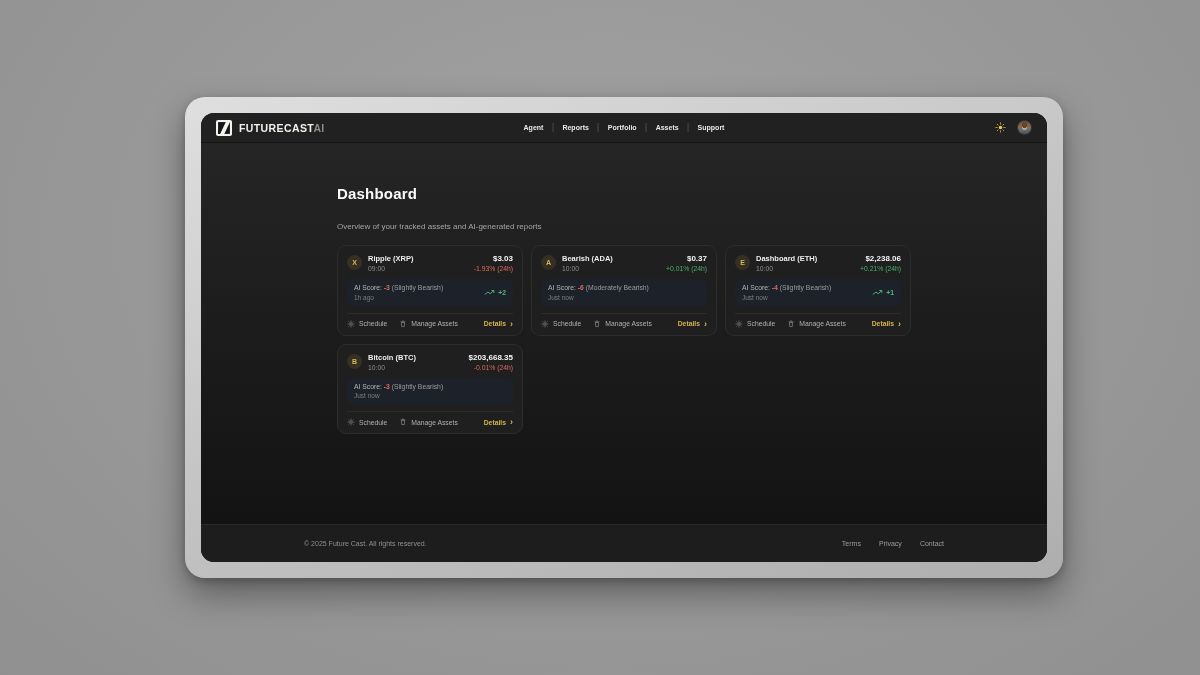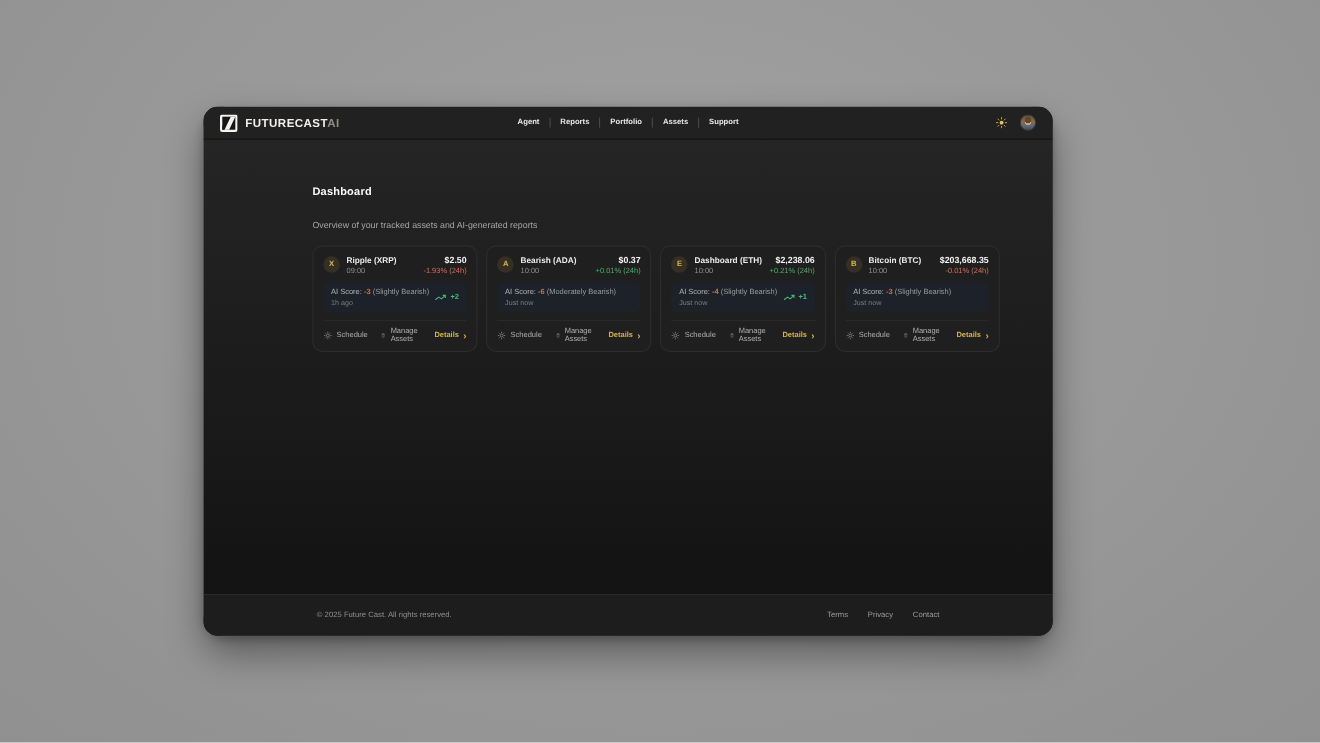--- a/index.html
+++ b/index.html
@@ -5,22 +5,22 @@
   * { margin:0; padding:0; box-sizing:border-box; }
   html,body { width:1200px; height:675px; }
   body {
     font-family:"Liberation Sans", sans-serif;
     background: radial-gradient(ellipse at 50% 35%, #a2a2a2 0%, #989898 55%, #909090 100%);
     position:relative; overflow:hidden;
   }
 
   
   .window {
-    position:absolute; left:185px; top:97px; width:772px; height:481px;
-    border-radius:20px; padding:0;
+    position:absolute; left:185px; top:97px; width:878px; height:481px;
+    border-radius:20px; padding:16px;
     background:linear-gradient(160deg,#dfdfdf 0%, #c6c6c6 45%, #aeaeae 100%);
     box-shadow:0 16px 34px rgba(0,0,0,.38), 0 3px 8px rgba(0,0,0,.22);
   }
   .app {
     width:100%; height:100%; border-radius:13px; overflow:hidden;
     background:#181818; display:flex; flex-direction:column;
   }
 
   
   .appbar {
@@ -48,24 +48,24 @@
       linear-gradient(180deg, #6b5138 0%, #8a6a4a 45%, #5f6b78 70%, #46525e 100%);
   }
 
   
   .main {
     flex:1 1 auto;
     background:linear-gradient(180deg,#252525 0%, #1e1e1e 38%, #131313 100%);
     padding-top:42px;
   }
   .container { width:574px; margin:0 auto; }
-  .page-title { font-size:10px; font-weight:700; color:#fbfbfb; letter-spacing:.2px; }
+  .page-title { font-size:15px; font-weight:700; color:#fbfbfb; letter-spacing:.2px; }
   .page-subtitle { font-size:8px; color:#a6a6a6; margin-top:20px; }
 
-  .grid { margin-top:14px; display:grid; grid-template-columns:repeat(4,1fr); gap:8px; }
+  .grid { margin-top:14px; display:grid; grid-template-columns:repeat(3,1fr); gap:8px; }
 
   .card {
     background:#1f1f1f; border:1px solid #2d2d2d; border-radius:9px;
     padding:8px 9px 7px;
   }
   .card-top { display:flex; align-items:flex-start; gap:6px; }
   .coin {
     width:15px; height:15px; border-radius:50%; flex:0 0 15px;
     background:#353023; color:#d7b651; font-size:7px; font-weight:700;
     display:flex; align-items:center; justify-content:center; margin-top:1px;
@@ -164,21 +164,21 @@
         <div class="grid">
 
           <article class="card">
             <div class="card-top">
               <div class="coin">X</div>
               <div>
                 <div class="asset-name">Ripple (XRP)</div>
                 <div class="asset-time">09:00</div>
               </div>
               <div class="price-col">
-                <div class="price">$2.50</div>
+                <div class="price">$3.03</div>
                 <div class="change" data-dir="down">-1.93% (24h)</div>
               </div>
             </div>
             <div class="score-panel">
               <div>
                 <div class="score-line"><span>AI Score:</span> <span class="score-val">-3</span> <span class="score-sent">(Slightly Bearish)</span></div>
                 <div class="score-updated">1h ago</div>
               </div>
               <div class="trend">
                 <svg viewBox="0 0 14 8" fill="none" stroke="currentColor" stroke-width="1.2">

